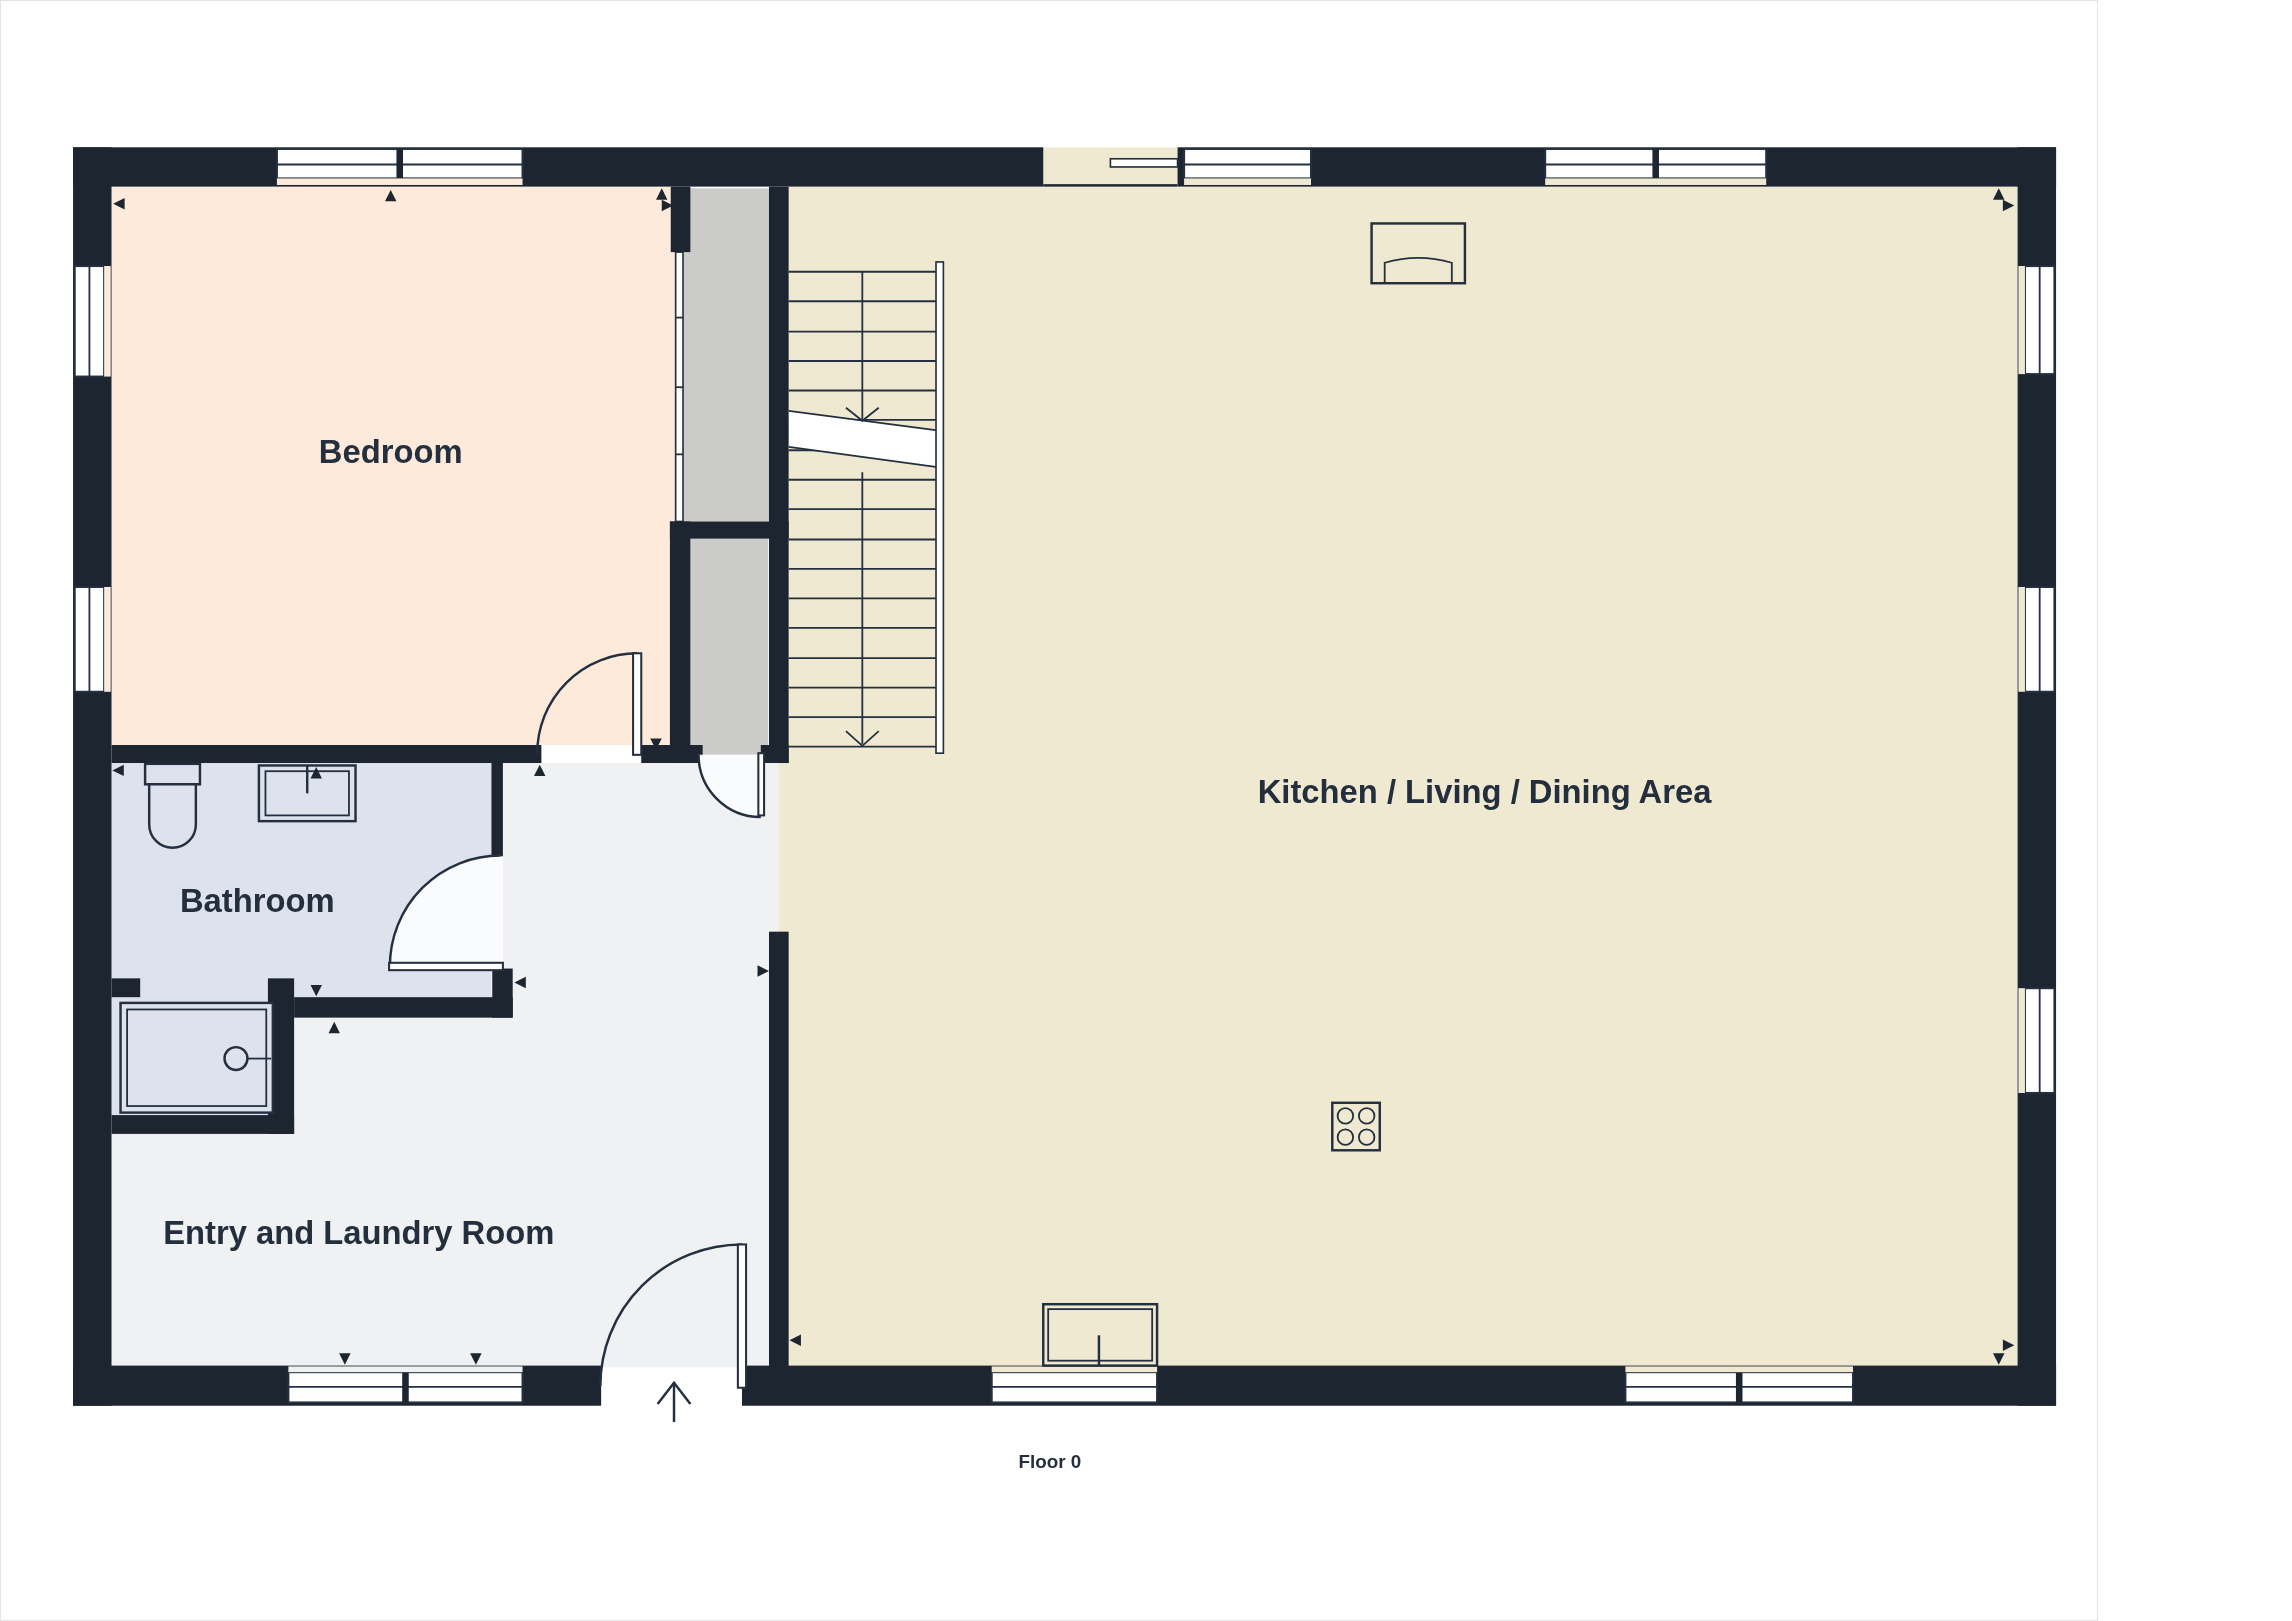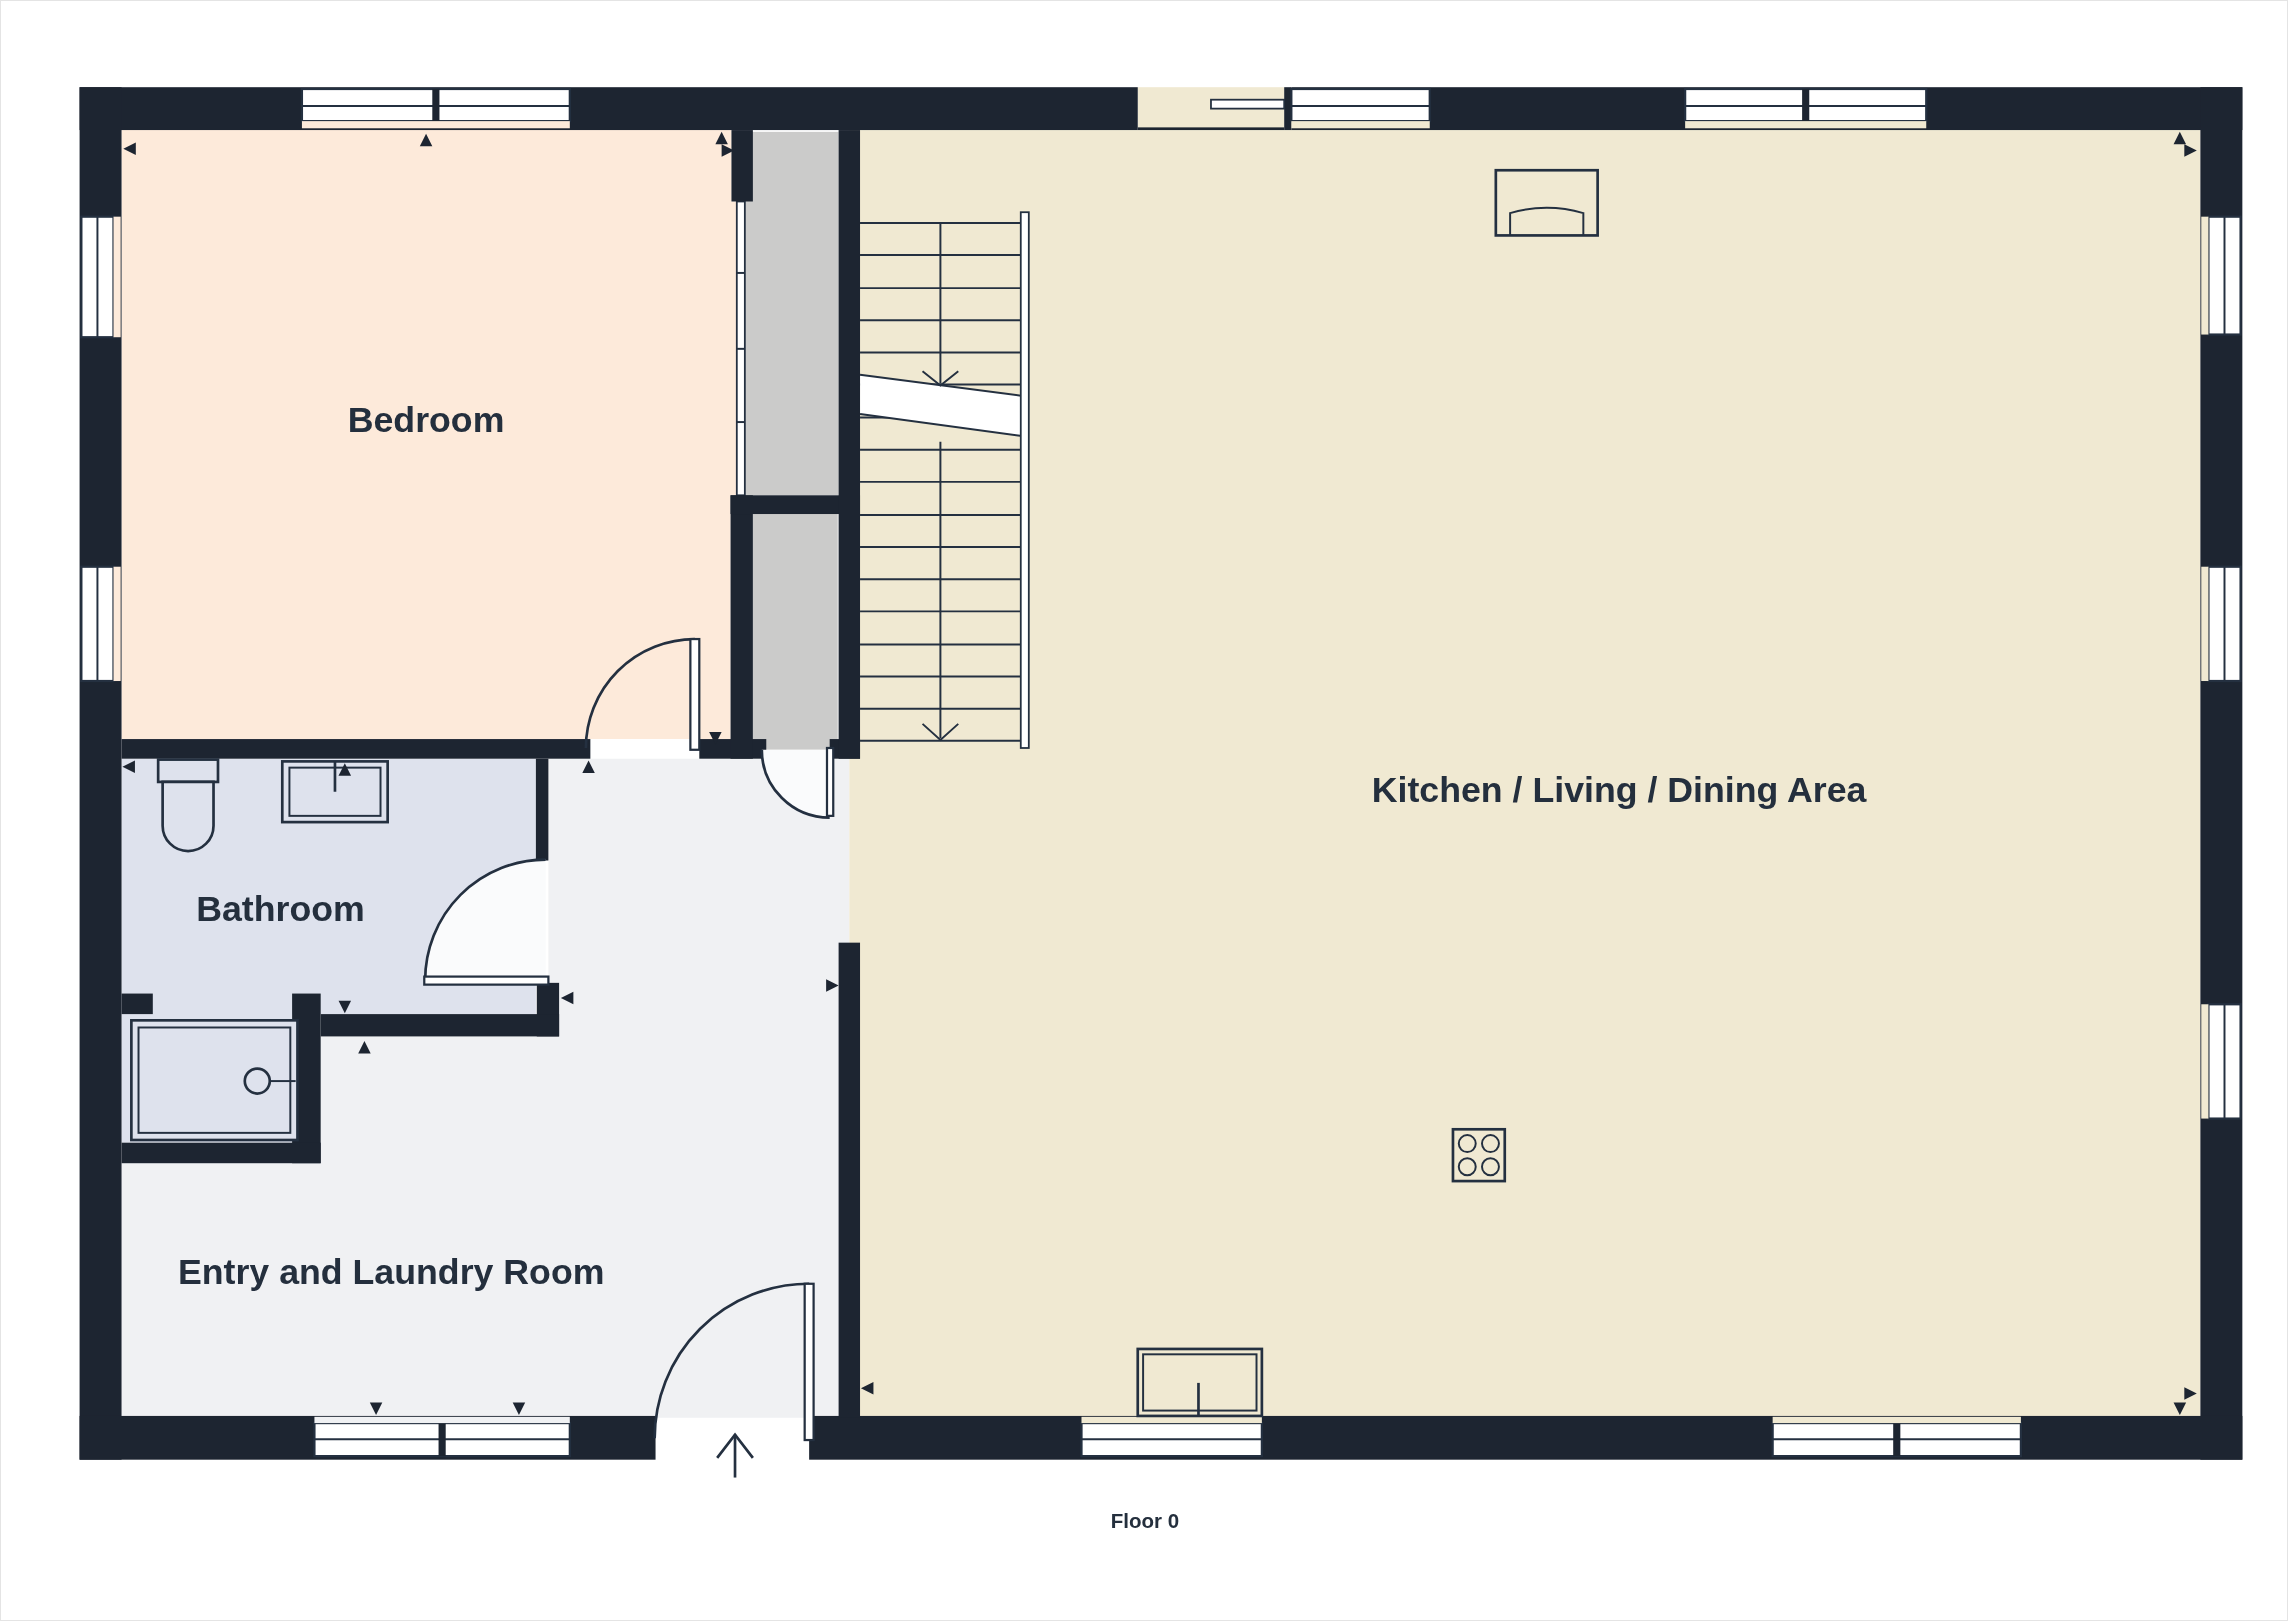--- a/index.html
+++ b/index.html
@@ -1,18 +1,18 @@
 <!DOCTYPE html>
 <html style="font-size:14.3px"><head>
 <meta charset="utf-8">
 <style>
   html,body{margin:0;padding:0;background:#ffffff;}
   #canvas{
     position:relative;
-    width:2288px;height:1621px;
+    width:2098px;height:1621px;
     background:#ffffff;
     box-sizing:border-box;
     border:1.8px solid #e4e4e4;
     font-family:"Liberation Sans",sans-serif;
   }
   svg{display:block;width:100%;height:100%;}
   .ln{fill:none;stroke:#243040;stroke-width:3;}
   .ln2{fill:none;stroke:#243040;stroke-width:2.2;}
   .leaf{fill:#ffffff;stroke:#243040;stroke-width:2.5;}
   .glass{stroke:#243040;stroke-width:2.5;}

